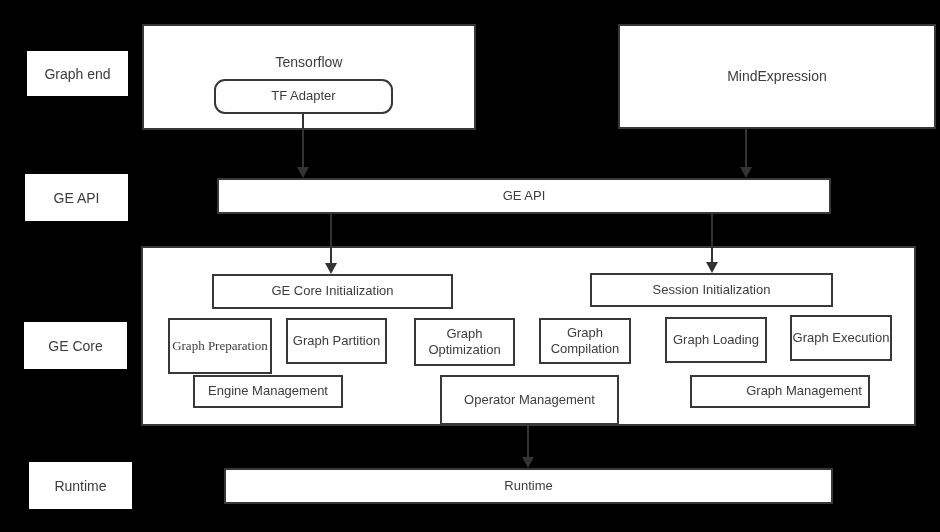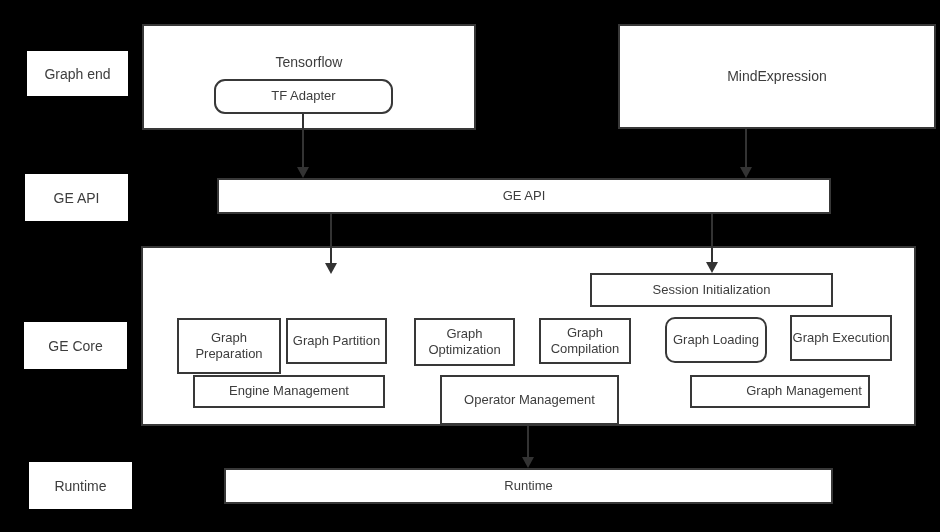--- a/index.html
+++ b/index.html
@@ -40,30 +40,31 @@
     <div class="box-title">Tensorflow</div>
   </div>
   <div class="box" style="left:214px;top:79px;width:179px;height:35px;border-radius:11px;">TF Adapter</div>
 
   <div class="box" style="left:618px;top:24px;width:318px;height:105px;font-size:14px;">MindExpression</div>
 
   <div class="box" style="left:217px;top:178px;width:614px;height:36px;">GE API</div>
 
   <div class="box" style="left:141px;top:246px;width:775px;height:180px;"></div>
 
+  <div class="box" style="left:212px;top:274px;width:241px;height:35px;">GE Core Initialization</div>
   <div class="box" style="left:590px;top:273px;width:243px;height:34px;">Session Initialization</div>
 
-  <div class="box" style="left:177px;top:318px;width:104px;height:56px;">Graph Preparation</div>
+  <div class="box" style="left:168px;top:318px;width:104px;height:56px;font-family:Liberation Serif, serif;">Graph Preparation</div>
   <div class="box" style="left:286px;top:318px;width:101px;height:46px;">Graph Partition</div>
   <div class="box" style="left:414px;top:318px;width:101px;height:48px;">Graph Optimization</div>
   <div class="box" style="left:539px;top:318px;width:92px;height:46px;">Graph Compilation</div>
-  <div class="box" style="left:665px;top:317px;width:102px;height:46px;border-radius:10px;">Graph Loading</div>
+  <div class="box" style="left:665px;top:317px;width:102px;height:46px;">Graph Loading</div>
   <div class="box" style="left:790px;top:315px;width:102px;height:46px;">Graph Execution</div>
 
-  <div class="box" style="left:193px;top:375px;width:192px;height:33px;">Engine Management</div>
+  <div class="box" style="left:193px;top:375px;width:150px;height:33px;">Engine Management</div>
   <div class="box" style="left:440px;top:375px;width:179px;height:50px;">Operator Management</div>
   <div class="box" style="left:690px;top:375px;width:180px;height:33px;padding-left:48px;">Graph Management</div>
 
   <div class="box" style="left:224px;top:468px;width:609px;height:36px;">Runtime</div>
 
   <div>
     <div class="shaft" style="left:302px;top:114px;height:53px;"></div>
     <div class="head" style="left:297px;top:167px;"></div>
   </div>
   <div>

